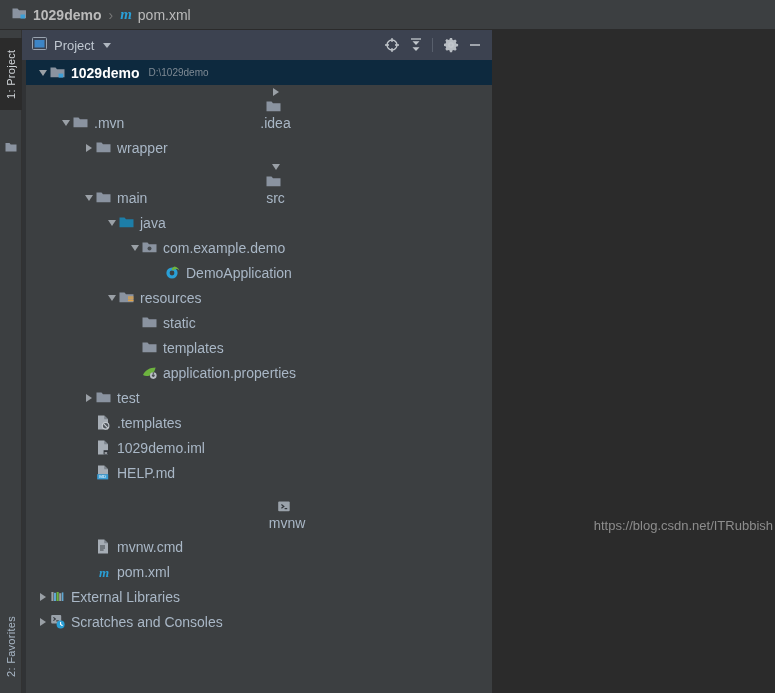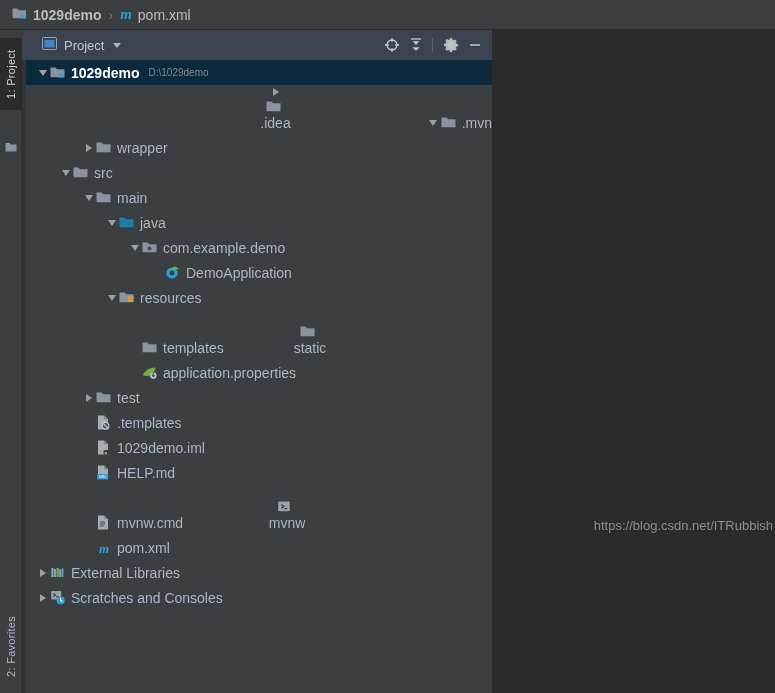--- a/index.html
+++ b/index.html
@@ -44,21 +44,21 @@
     position:absolute;left:5px;top:108px;width:12px;height:10px;
   }
 
   
   .panel{
     position:absolute;left:22px;top:30px;width:470px;height:663px;
     background:#3c3f41;box-sizing:border-box;
   }
   .panel-header{
     position:relative;height:30px;background:#3c4250;
-    display:flex;align-items:center;padding:0 6px 0 20px;box-sizing:border-box;
+    display:flex;align-items:center;padding:0 6px 0 10px;box-sizing:border-box;
   }
   .panel-title{font-size:13px;color:#bfc7d0;margin-left:7px;}
   .caret-dn{
     width:0;height:0;border-left:4px solid transparent;border-right:4px solid transparent;
     border-top:5px solid #b0b7c0;margin-left:9px;
   }
   .header-spacer{flex:1;}
   .hdr-icon{
     width:22px;height:22px;display:flex;align-items:center;justify-content:center;
     margin-left:2px;
@@ -207,21 +207,21 @@
             <span class="arrow right">
               <i></i>
             </span>
             <span class="icon">
               <svg width="15" height="13" viewBox="0 0 15 13">
                 <path d="M0.5 1.5h5l1.5 1.7H14.5v8H0.5z" fill="#8a93a0"></path>
               </svg>
             </span>
             <span class="row-label">.idea</span>
           </div>
-          <div class="row" style="padding-left: 33px; justify-content: flex-end;">
+          <div class="row" style="padding-left: 33px;">
             <span class="arrow down">
               <i></i>
             </span>
             <span class="icon">
               <svg width="15" height="13" viewBox="0 0 15 13">
                 <path d="M0.5 1.5h5l1.5 1.7H14.5v8H0.5z" fill="#8a93a0"></path>
               </svg>
             </span>
             <span class="row-label">.mvn</span>
           </div>
@@ -229,21 +229,21 @@
             <span class="arrow right">
               <i></i>
             </span>
             <span class="icon">
               <svg width="15" height="13" viewBox="0 0 15 13">
                 <path d="M0.5 1.5h5l1.5 1.7H14.5v8H0.5z" fill="#8a93a0"></path>
               </svg>
             </span>
             <span class="row-label">wrapper</span>
           </div>
-          <div class="row" style="padding-left: 33px;">
+          <div class="row" style="padding-left: 33px; flex-direction: column;">
             <span class="arrow down">
               <i></i>
             </span>
             <span class="icon">
               <svg width="15" height="13" viewBox="0 0 15 13">
                 <path d="M0.5 1.5h5l1.5 1.7H14.5v8H0.5z" fill="#8a93a0"></path>
               </svg>
             </span>
             <span class="row-label">src</span>
           </div>
@@ -299,21 +299,21 @@
             <span class="icon">
               <svg width="15" height="13" viewBox="0 0 15 13">
                 <path d="M0.5 1.5h5l1.5 1.7H14.5v8H0.5z" fill="#8a93a0"></path>
                 <rect x="9" y="5.5" width="5.5" height="1.1" fill="#e8a33d"></rect>
                 <rect x="9" y="7.3" width="5.5" height="1.1" fill="#e8a33d"></rect>
                 <rect x="9" y="9.1" width="5.5" height="1.1" fill="#e8a33d"></rect>
               </svg>
             </span>
             <span class="row-label">resources</span>
           </div>
-          <div class="row" style="padding-left: 102px; flex-direction: column;">
+          <div class="row" style="padding-left: 102px;">
             <span class="spacer"></span>
             <span class="icon">
               <svg width="15" height="13" viewBox="0 0 15 13">
                 <path d="M0.5 1.5h5l1.5 1.7H14.5v8H0.5z" fill="#8a93a0"></path>
               </svg>
             </span>
             <span class="row-label">static</span>
           </div>
           <div class="row" style="padding-left: 102px;">
             <span class="spacer"></span>
@@ -387,21 +387,21 @@
             <span class="spacer"></span>
             <span class="icon">
               <svg width="15" height="13" viewBox="0 0 15 13">
                 <rect x="1.2" y="1.6" width="11.5" height="9.6" rx="1" fill="#9aa2aa"></rect>
                 <path d="M4.4 4.6 6.8 6.4 4.4 8.2" stroke="#31353a" stroke-width="1.2" fill="none"></path>
                 <path d="M7.6 8.6h2.6" stroke="#31353a" stroke-width="1.2"></path>
               </svg>
             </span>
             <span class="row-label">mvnw</span>
           </div>
-          <div class="row" style="padding-left: 56px;">
+          <div class="row" style="padding-left: 56px; margin-top: 24px;">
             <span class="spacer"></span>
             <span class="icon">
               <svg width="15" height="15" viewBox="0 0 15 15">
                 <path d="M2 0.6h6.2L12 4.2v10.2H2z" fill="#a6adb5"></path>
                 <path d="M8.2 0.6 12 4.2H8.2z" fill="#7d858d"></path>
                 <path d="M4 7h5M4 9h5M4 11h3.6" stroke="#3f4449" stroke-width="1"></path>
               </svg>
             </span>
             <span class="row-label">mvnw.cmd</span>
           </div>

